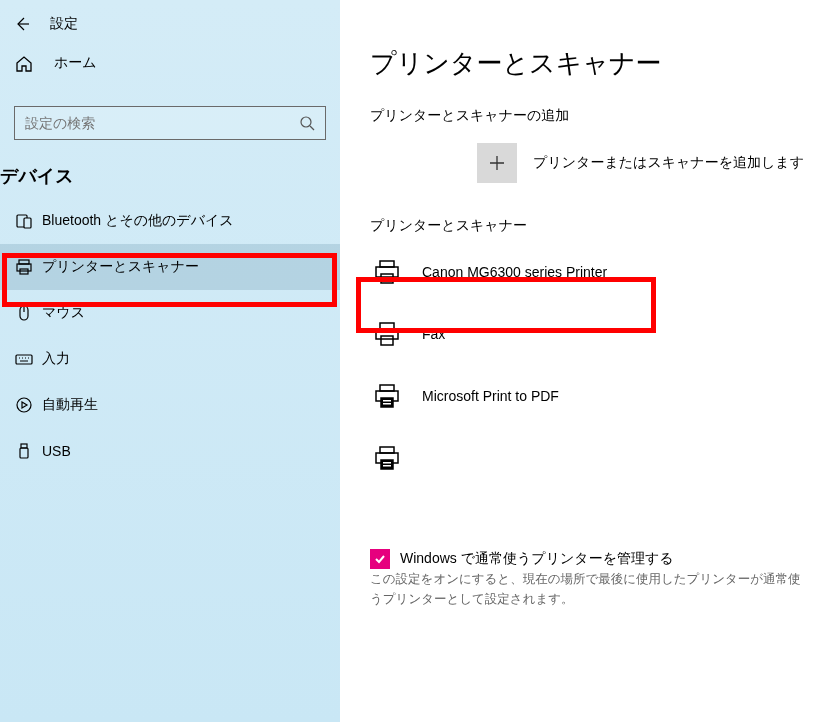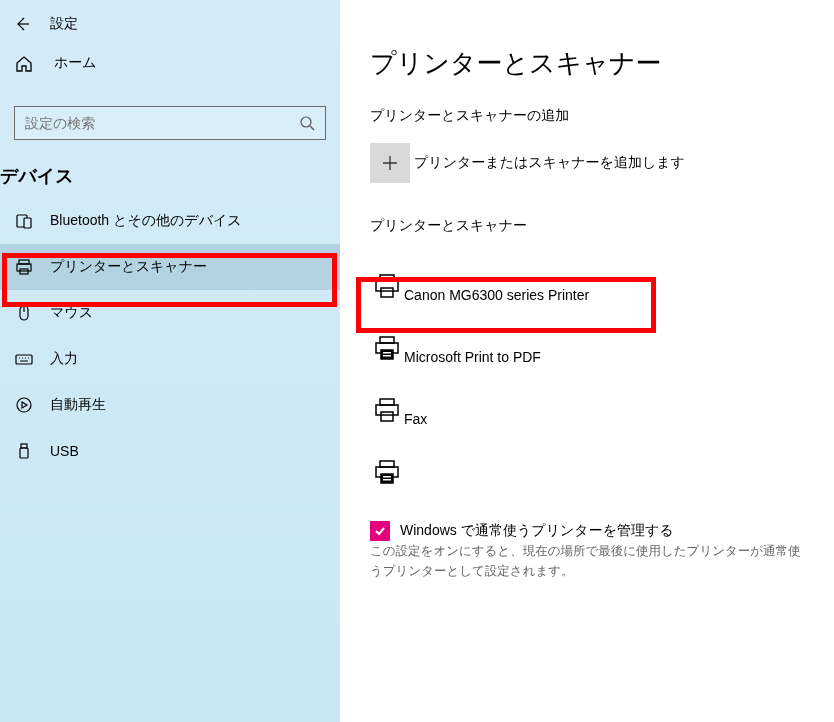--- a/index.html
+++ b/index.html
@@ -67,21 +67,21 @@
       font-weight: 600;
       padding: 14px 0 10px;
       font-size: 18px;
       font-family: Liberation Serif, serif;
     }
     .nav-item {
       display: flex;
       align-items: center;
       height: 46px;
       padding-left: 14px;
-      gap: 16px;
+      gap: 8px;
       cursor: pointer;
       position: relative;
     }
     .nav-item.selected {
       background: rgba(130, 170, 190, 0.35);
     }
     .highlight-red {
       position: absolute;
       border: 5px solid #f00;
       pointer-events: none;
@@ -107,61 +107,63 @@
       font-weight: 400;
       margin-bottom: 18px;
       margin-top: 4px;
     }
     .section-header.tight {
       margin-bottom: 6px;
     }
     .add-row {
       display: flex;
       align-items: center;
-      gap: 4px;
+      gap: 16px;
       margin-bottom: 34px;
+      justify-content: flex-end;
     }
     .add-tile {
       width: 40px;
       height: 40px;
       background: #d9d9d9;
       display: flex;
       align-items: center;
       justify-content: center;
       font-size: 20px;
       color: #333;
       cursor: pointer;
     }
     .device-list {
       margin-top: 6px;
     }
     .device-item {
       display: flex;
-      align-items: flex-end;
+      align-items: center;
+      gap: 18px;
       height: 62px;
       cursor: pointer;
     }
     .device-icon {
       width: 34px;
       height: 34px;
       display: flex;
       align-items: center;
       justify-content: center;
     }
     .highlight-device {
       left: 356px;
       top: 277px;
       width: 300px;
       height: 56px;
     }
     .checkbox-row {
       display: flex;
       align-items: center;
       gap: 10px;
-      margin-top: 32px;
+      margin-top: 60px;
     }
     .chk {
       width: 20px;
       height: 20px;
       background: #e6007e;
       display: flex;
       align-items: center;
       justify-content: center;
     }
     .chk svg { stroke: #fff; }
@@ -292,51 +294,51 @@
   <div class="device-list">
     <div class="device-item">
       <span class="device-icon">
         <svg width="30" height="30" viewBox="0 0 30 30">
             <rect x="8" y="4" width="14" height="6" stroke="#000" fill="none" stroke-width="1.5"></rect>
             <rect x="4" y="10" width="22" height="10" stroke="#000" fill="none" stroke-width="1.5"></rect>
             <rect x="9" y="17" width="12" height="9" stroke="#000" fill="none" stroke-width="1.5"></rect>
           </svg>
       </span>
       <span>Canon MG6300 series Printer</span>
+    </div>
+
+    <div class="device-item">
+      <span class="device-icon">
+        <svg width="30" height="30" viewBox="0 0 30 30">
+            <rect x="8" y="4" width="14" height="6" stroke="#000" fill="none" stroke-width="1.5"></rect>
+            <rect x="4" y="10" width="22" height="10" stroke="#000" fill="none" stroke-width="1.5"></rect>
+            <rect x="9" y="17" width="12" height="9" stroke="#000" fill="none" stroke-width="1.5"></rect>
+          </svg>
+      </span>
+      <span>Fax</span>
     </div>
 
     <div class="device-item">
       <span class="device-icon">
         <svg width="30" height="30" viewBox="0 0 30 30">
             <rect x="8" y="4" width="14" height="6" stroke="#000" fill="none" stroke-width="1.5"></rect>
             <rect x="4" y="10" width="22" height="10" stroke="#000" fill="none" stroke-width="1.5"></rect>
             <rect x="9" y="17" width="12" height="9" stroke="#000" fill="#000" stroke-width="1.5"></rect>
             <rect x="11" y="19" width="8" height="1.5" fill="#fff"></rect>
             <rect x="11" y="22" width="8" height="1.5" fill="#fff"></rect>
           </svg>
       </span>
       <span>Microsoft Print to PDF</span>
     </div>
 
     <div class="device-item">
       <span class="device-icon">
         <svg width="30" height="30" viewBox="0 0 30 30">
             <rect x="8" y="4" width="14" height="6" stroke="#000" fill="none" stroke-width="1.5"></rect>
             <rect x="4" y="10" width="22" height="10" stroke="#000" fill="none" stroke-width="1.5"></rect>
-            <rect x="9" y="17" width="12" height="9" stroke="#000" fill="none" stroke-width="1.5"></rect>
-          </svg>
-      </span>
-      <span>Fax</span>
-    </div>
-
-    <div class="device-item">
-      <span class="device-icon">
-        <svg width="30" height="30" viewBox="0 0 30 30">
-            <rect x="8" y="4" width="14" height="6" stroke="#000" fill="none" stroke-width="1.5"></rect>
-            <rect x="4" y="10" width="22" height="10" stroke="#000" fill="none" stroke-width="1.5"></rect>
             <rect x="9" y="17" width="12" height="9" stroke="#000" fill="#000" stroke-width="1.5"></rect>
             <rect x="11" y="19" width="8" height="1.5" fill="#fff"></rect>
             <rect x="11" y="22" width="8" height="1.5" fill="#fff"></rect>
           </svg>
       </span>
     </div>
 
   </div>
 
   <div class="checkbox-row">

